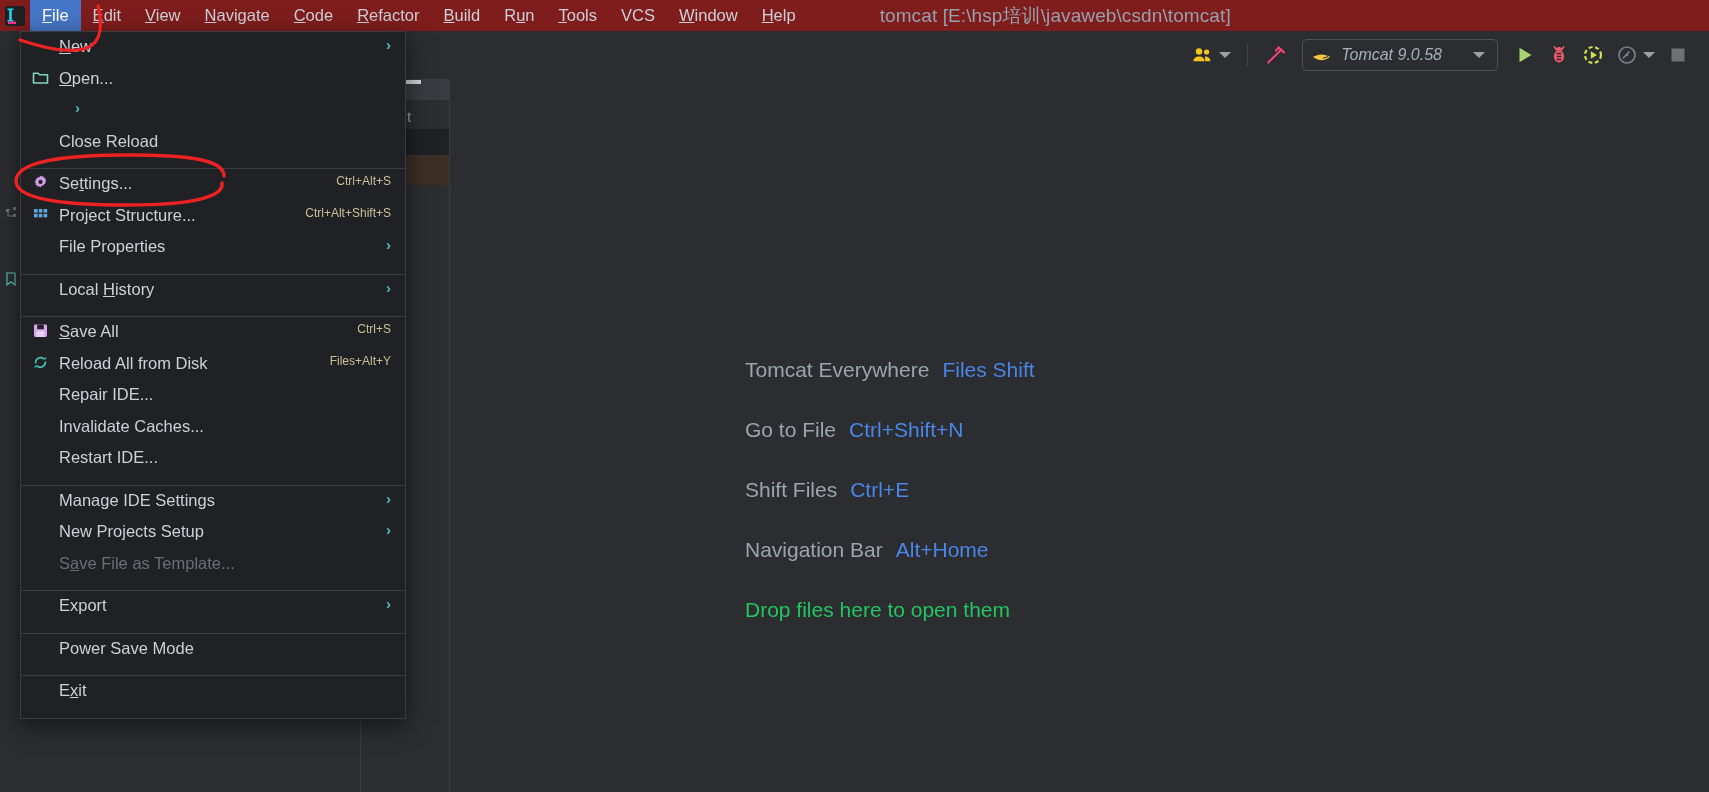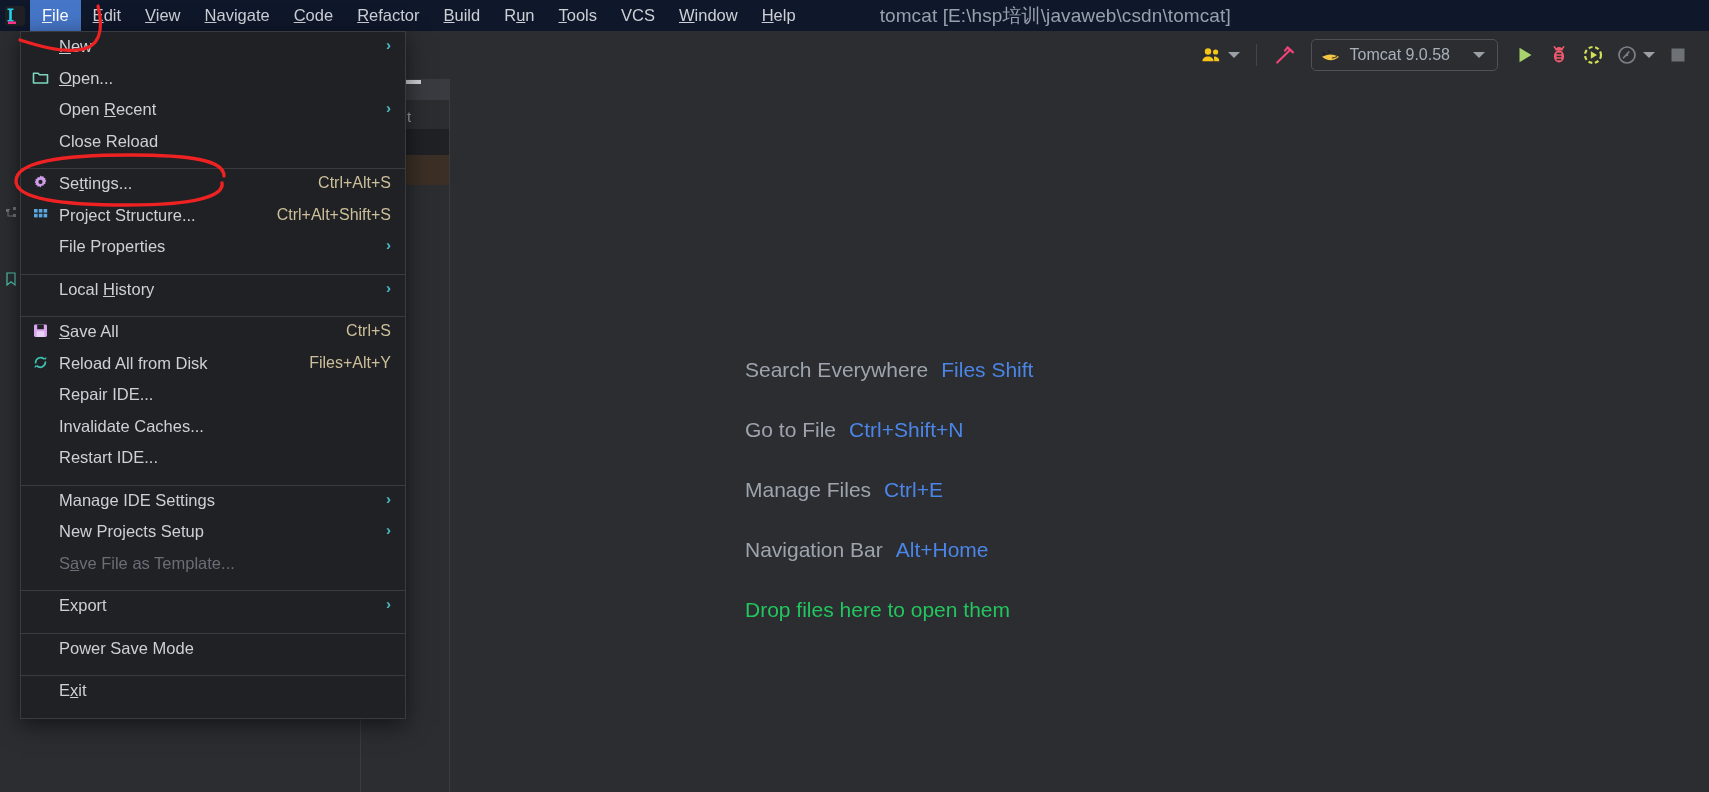--- a/index.html
+++ b/index.html
@@ -22,21 +22,21 @@
     position: absolute;
     inset: 0;
     background: #2b2d30;
   }
 
   
   .titlebar {
     position: absolute;
     top: 0; left: 0; right: 0;
     height: 31px;
-    background: #0f172a;
+    background: #7f1d1d;
     display: flex;
     align-items: center;
   }
   .app-logo {
     width: 30px; height: 31px;
     display: flex; align-items: center; justify-content: center;
     flex: 0 0 auto;
   }
   .app-logo svg { display: block; }
 
@@ -105,22 +105,23 @@
     height: 32px;
     border: 1px solid #4e5157;
     border-radius: 5px;
     padding: 0 12px 0 8px;
     margin: 0 10px;
     box-sizing: border-box;
   }
   .run-config-label {
     font-size: 16px;
     color: #a8b0bb;
-    margin: 0 18px 0 8px;
+    margin: 0 26px 0 8px;
     white-space: nowrap;
+    font-style: italic;
   }
 
   
   .left-stripe {
     position: absolute;
     top: 31px; left: 0;
     width: 21px; bottom: 0;
     background: #2b2d30;
     border-right: 1px solid #393b40;
   }
@@ -220,21 +221,21 @@
     display: flex;
     align-items: center;
     justify-content: center;
   }
   .menu-item .mi-label {
     flex: 1 1 auto;
     white-space: nowrap;
   }
   .menu-item .mi-shortcut {
     color: #cdbf9a;
-    font-size: 16px;
+    font-size: 12px;
     margin-left: 18px;
     white-space: nowrap;
   }
   .menu-item .mi-arrow {
     color: #49b8c4;
     font-size: 15px;
     margin-left: 16px;
     line-height: 1;
     font-weight: bold;
   }
@@ -404,29 +405,29 @@
       <span>
         <svg width="22" height="22" viewBox="0 0 22 22" class="ico">
           <rect x="4.5" y="4.5" width="13" height="13" fill="#6e7276"></rect>
         </svg>
       </span>
     </div>
   </div>
 
   <div class="hints">
       <div class="hint-line">
-        <span class="hint-label">Search Everywhere</span>
+        <span class="hint-label">Tomcat Everywhere</span>
         <span class="hint-key">Files Shift</span>
       </div>
       <div class="hint-line">
         <span class="hint-label">Go to File</span>
         <span class="hint-key">Ctrl+Shift+N</span>
       </div>
       <div class="hint-line">
-        <span class="hint-label">Manage Files</span>
+        <span class="hint-label">Shift Files</span>
         <span class="hint-key">Ctrl+E</span>
       </div>
       <div class="hint-line">
         <span class="hint-label">Navigation Bar</span>
         <span class="hint-key">Alt+Home</span>
       </div>
       <div class="hint-line single">
         <span class="hint-label">Drop files here to open them</span>
       </div>
     </div>
@@ -440,21 +441,20 @@
       <div class="menu-item">
         <span class="mi-icon">
           <svg width="17" height="17" viewBox="0 0 17 17">
             <path d="M1.5 4.2h4.6l1.4 1.6h8V14H1.5z" fill="none" stroke="#7fd6bb" stroke-width="1.6" stroke-linejoin="round"></path>
           </svg>
         </span>
         <span class="mi-label"><span class="mn">O</span>pen...</span>
       </div>
       <div class="menu-item">
         <span class="mi-icon"></span>
-        <span class="mi-label">Open <span class="mn">R</span>ecent</span>
         <span class="mi-arrow">›</span>
       </div>
       <div class="menu-item">
         <span class="mi-icon"></span>
         <span class="mi-label">Close Reload</span>
       </div>
       <div class="menu-sep"></div>
       <div class="menu-item">
         <span class="mi-icon">
           <svg width="17" height="17" viewBox="0 0 18 18">

